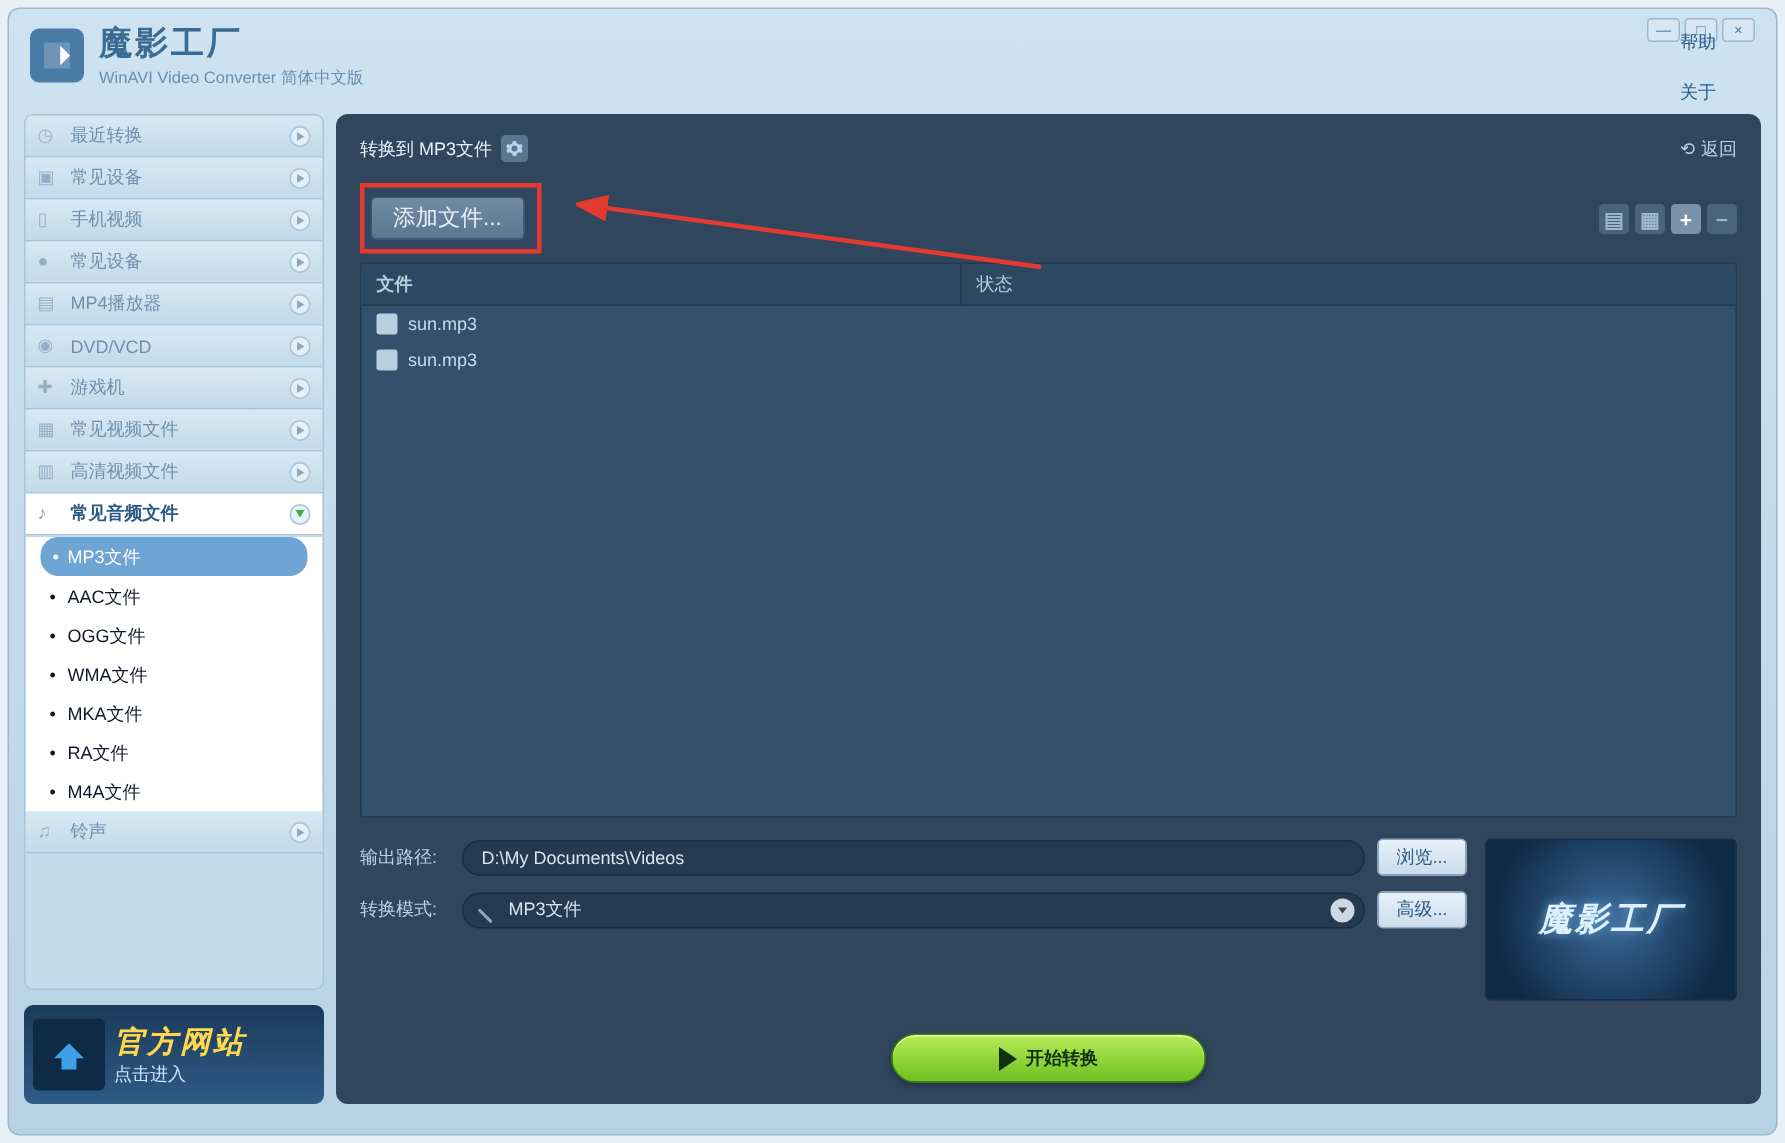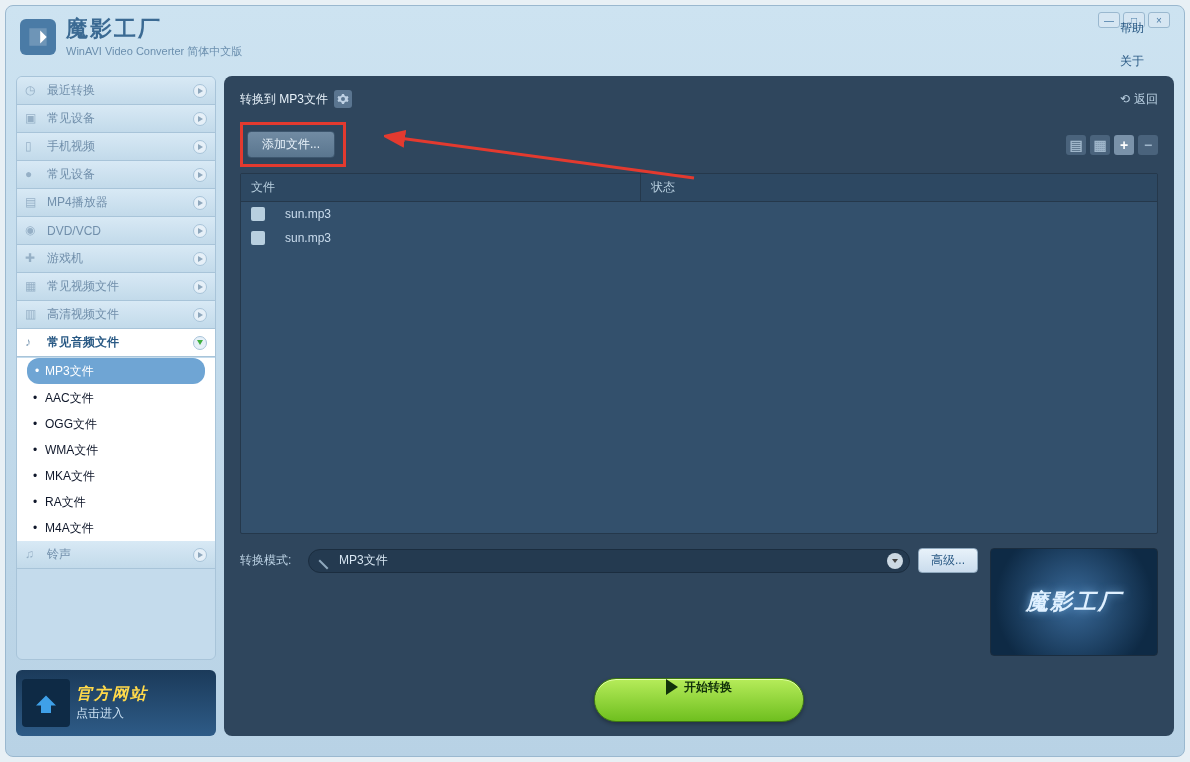--- a/index.html
+++ b/index.html
@@ -29,60 +29,60 @@
   .cat.active{background:#fff;color:#2a5a85;font-weight:bold;}
   .cat.active .arrow::after{border-left:none;border-top:5px solid #3fae3f;border-left:3px solid transparent;border-right:3px solid transparent;border-bottom:none;}
   .sublist{background:#fff;}
   .subitem{height:26px;display:flex;align-items:center;padding-left:28px;color:#0f172a;cursor:pointer;position:relative;}
   .subitem::before{content:"•";position:absolute;left:16px;}
   .subitem.sel{background:#6fa5d4;color:#fff;border-radius:12px;margin:1px 10px;padding-left:18px;}
   .subitem.sel::before{left:8px;}
   .banner{margin-top:10px;height:66px;background:linear-gradient(#1b3a5a,#2e5b87);border-radius:6px;display:flex;align-items:center;padding:6px;gap:6px;cursor:pointer;position:relative;overflow:hidden;}
   .banner .bimg{width:48px;height:48px;background:#0e2a45;border-radius:4px;display:flex;align-items:center;justify-content:center;}
   .banner .btxt{display:flex;flex-direction:column;}
-  .banner .btxt .b1{color:#ffd94a;font-size:16px;font-weight:bold;letter-spacing:2px;font-style:italic;}
+  .banner .btxt .b1{color:#ffd94a;font-size:20px;font-weight:bold;letter-spacing:2px;font-style:italic;}
   .banner .btxt .b2{color:#cfe4f5;font-size:12px;}
   
   .main{flex:1;background:#2f465d;border-radius:8px;padding:14px 16px;color:#e3edf5;position:relative;display:flex;flex-direction:column;}
   .main-header{display:flex;justify-content:space-between;margin-bottom:14px;}
   .main-title{font-size:20px;display:flex;align-items:center;gap:6px;color:#e8f2fa;}
   .main-title .gear{width:18px;height:18px;background:#5a7590;border-radius:3px;display:flex;align-items:center;justify-content:center;}
   .backlink{color:#bcd2e4;display:flex;align-items:center;gap:4px;cursor:pointer;font-size:14px;}
   
   .addrow{display:flex;align-items:center;justify-content:space-between;margin-bottom:6px;}
   .addbtn-wrap{border:3px solid #e33a2f;padding:6px 8px 6px 4px;}
-  .addbtn{background:linear-gradient(#718ba3,#5a768f);border:1px solid #3d566e;border-radius:4px;color:#e8f2fa;padding:4px 14px;cursor:pointer;font-size:12px;}
+  .addbtn{background:linear-gradient(#718ba3,#5a768f);border:1px solid #3d566e;border-radius:4px;color:#e8f2fa;padding:4px 14px;cursor:pointer;font-size:15px;}
   .iconbtns{display:flex;gap:4px;}
   .iconbtns div{width:20px;height:20px;background:#4a637c;border-radius:3px;display:flex;align-items:center;justify-content:center;color:#9fb6ca;cursor:pointer;font-size:14px;font-weight:bold;}
   .iconbtns div.on{background:#7a92a9;color:#fff;}
   
   .arrow-ann{position:absolute;top:52px;left:160px;width:320px;height:60px;pointer-events:none;}
   
   .table{flex:1;background:#33506c;border:1px solid #25384b;border-radius:2px;overflow:hidden;display:flex;flex-direction:column;min-height:260px;}
   .thead{display:flex;background:#2d4862;border-bottom:1px solid #25384b;}
   .thead div{padding:5px 10px;color:#b8cfdf;font-size:12px;}
-  .th1{width:400px;border-right:1px solid #25384b;}
+  .th1{width:400px;border-right:1px solid #25384b;font-weight:bold;}
   .tbody{flex:1;}
-  .trow{display:flex;align-items:center;height:24px;padding:0 10px;color:#cadced;gap:20px;}
+  .trow{display:flex;align-items:center;height:24px;padding:0 10px;color:#cadced;gap:7px;}
   .trow .fic{width:14px;height:14px;background:#b8cfdf;border-radius:2px;}
   
   .outputs{margin-top:14px;display:flex;gap:12px;}
   .outputs-left{flex:1;display:flex;flex-direction:column;gap:10px;}
   .orow{display:flex;align-items:center;gap:8px;}
   .orow label{width:60px;color:#bcd2e4;}
   .ofield{flex:1;background:#243a50;border:1px solid #1b2d3f;border-radius:12px;height:24px;display:flex;align-items:center;padding:0 12px;color:#d7e6f2;position:relative;}
   .ofield .dd{position:absolute;right:6px;width:16px;height:16px;background:#ccd9e4;border-radius:50%;display:flex;align-items:center;justify-content:center;}
   .ofield .dd::after{content:"";border-top:4px solid #444;border-left:3px solid transparent;border-right:3px solid transparent;}
   .ofield .pen{width:12px;height:12px;margin-right:6px;transform:rotate(-45deg);border-left:2px solid #8fa8bd;}
   .obtn{background:linear-gradient(#e8f2fa,#cadced);border:1px solid #8fa8bd;border-radius:4px;padding:3px 12px;color:#2a5a85;cursor:pointer;}
   .preview{width:168px;height:108px;background:radial-gradient(circle,#3a6a9a 0%,#0e2a45 80%);border:1px solid #1b2d3f;border-radius:4px;display:flex;align-items:center;justify-content:center;}
   .preview span{color:#dff0ff;font-size:22px;font-weight:bold;font-style:italic;letter-spacing:2px;text-shadow:0 0 8px #6fa5d4;}
   
   .startwrap{display:flex;justify-content:center;margin-top:22px;}
-  .startbtn{background:linear-gradient(#b6ec5a,#6fbf1f);border:1px solid #3f7a0f;border-radius:22px;height:44px;width:210px;display:flex;align-items:flex-start;justify-content:center;gap:6px;color:#11310a;font-size:20px;font-weight:bold;cursor:pointer;box-shadow:inset 0 1px 0 #e4ffb0,0 2px 4px rgba(0,0,0,.3);}
+  .startbtn{background:linear-gradient(#b6ec5a,#6fbf1f);border:1px solid #3f7a0f;border-radius:22px;height:33px;width:210px;display:flex;align-items:center;justify-content:center;gap:6px;color:#11310a;font-size:20px;font-weight:bold;cursor:pointer;box-shadow:inset 0 1px 0 #e4ffb0,0 2px 4px rgba(0,0,0,.3);}
   .startbtn .tri{width:0;height:0;border-left:12px solid #11310a;border-top:8px solid transparent;border-bottom:8px solid transparent;}
 </style>
 </head>
 <body>
 
 <div class="app">
 
   <div class="titlebar">
     <div class="logo">
       <div class="logo-icon">
@@ -255,20 +255,27 @@
           <div class="trow">
               <span class="fic"></span>
               <span>sun.mp3</span>
             </div>
         </div>
       </div>
 
       <div class="outputs">
         <div class="outputs-left">
           <div class="orow">
+            <label>输出路径:</label>
+            <div class="ofield">
+                <span>D:\My Documents\Videos</span>
+              </div>
+            <button class="obtn">浏览...</button>
+          </div>
+          <div class="orow">
             <label>转换模式:</label>
             <div class="ofield">
               <span class="pen"></span>
               <span>MP3文件</span>
               <span class="dd"></span>
             </div>
             <button class="obtn">高级...</button>
           </div>
         </div>
         <div class="preview">

